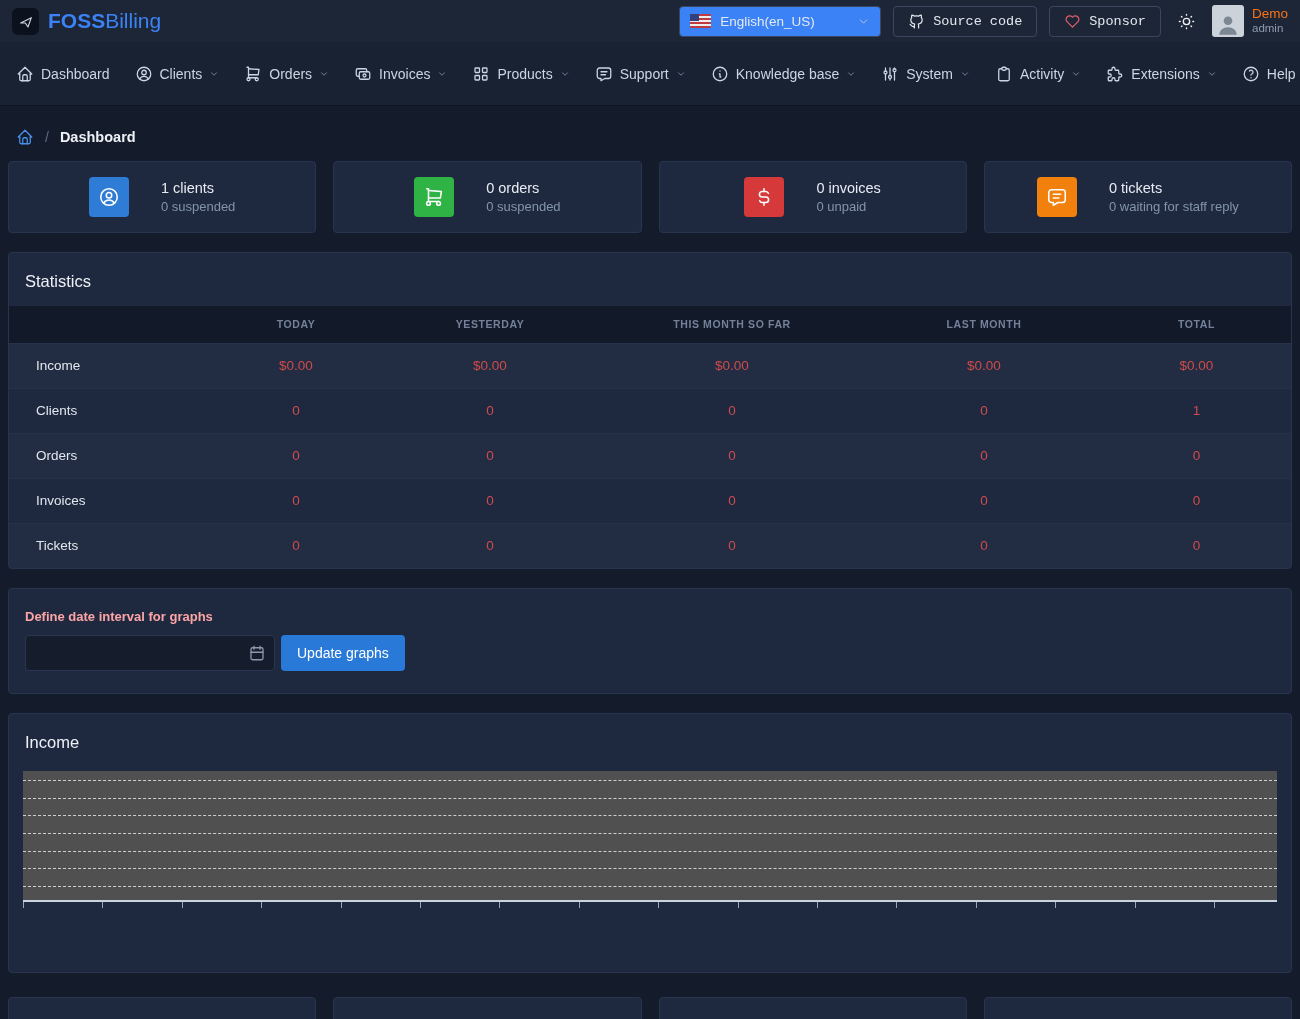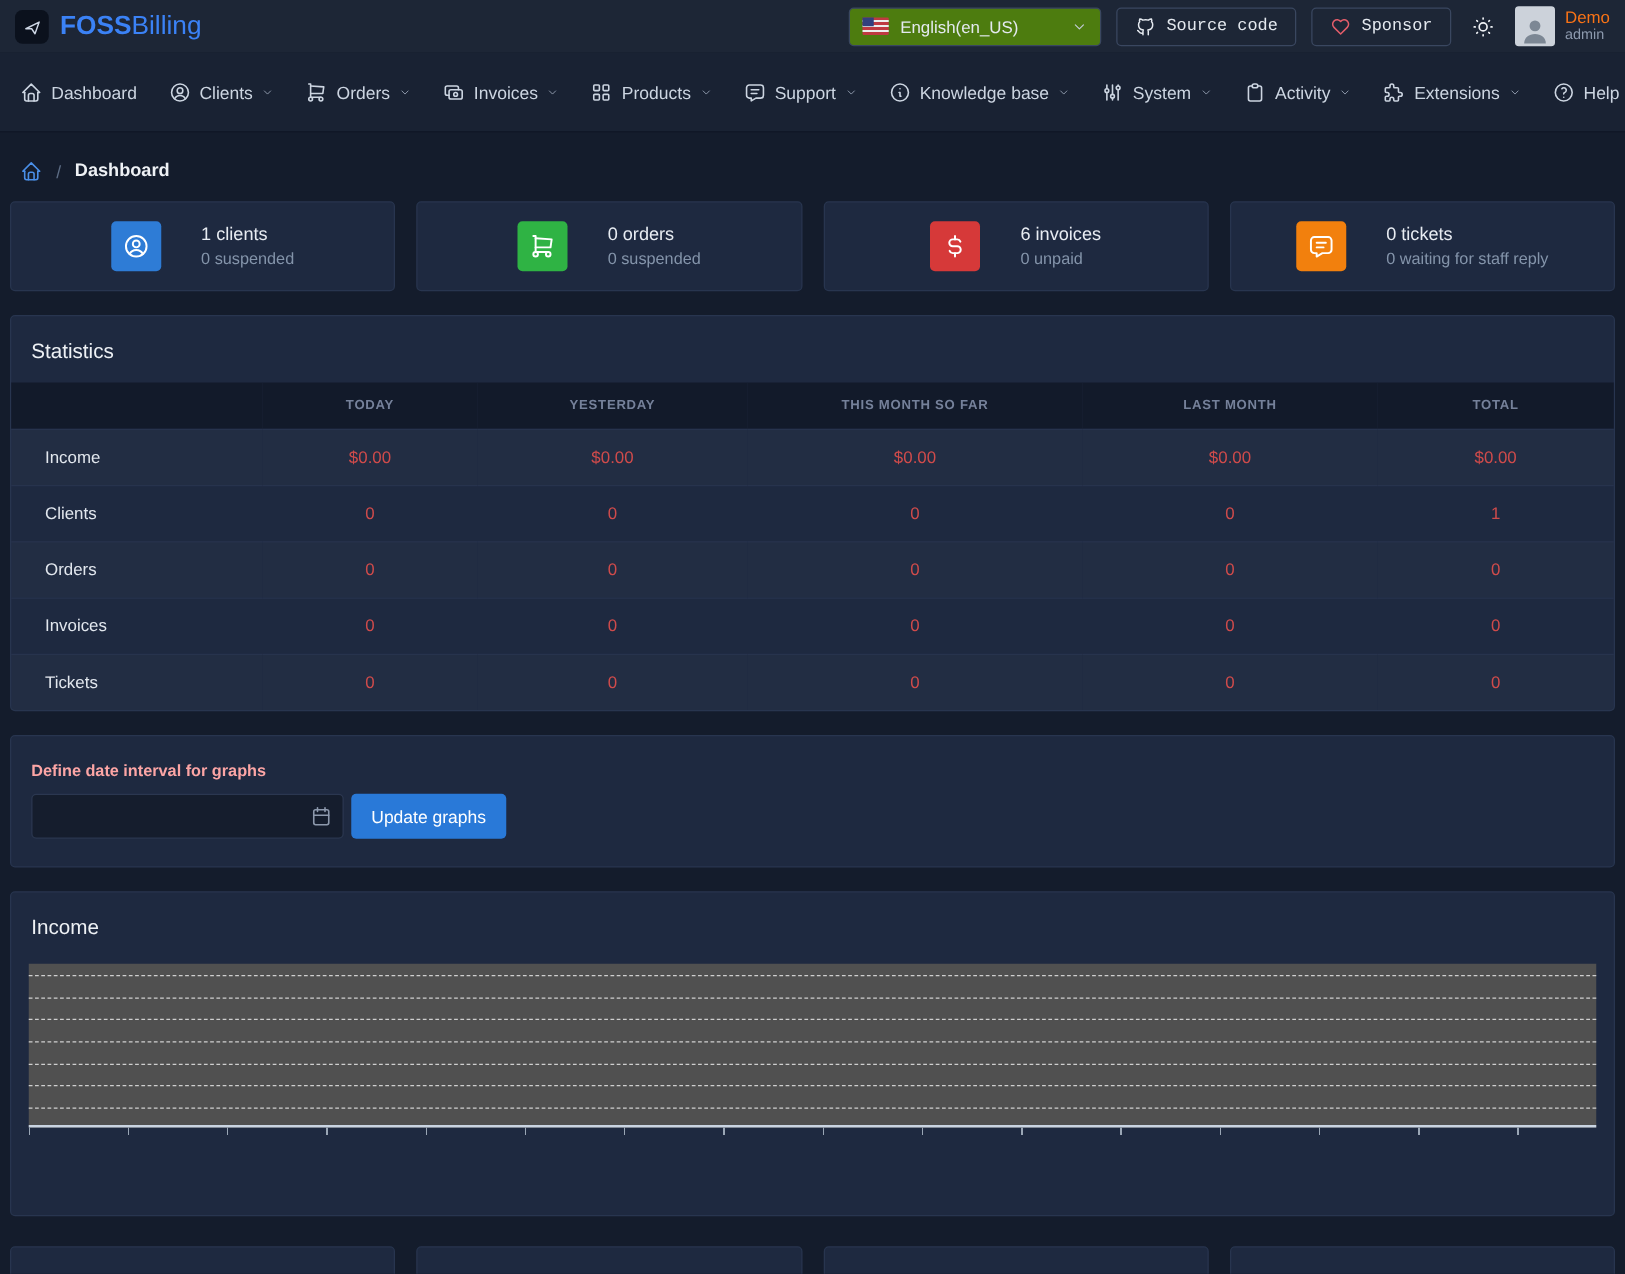--- a/index.html
+++ b/index.html
@@ -22,21 +22,21 @@
   .brand { display: flex; align-items: center; gap: 9px; font-size: 21px; color: #3b82f6; }
   .brand-logo {
     width: 27px; height: 27px; background: #0b111d; border-radius: 6px;
     display: flex; align-items: center; justify-content: center; color: #cfd8e6;
   }
   .brand-bold { font-weight: 700; }
   .brand-light { font-weight: 400; }
 
   .topbar-right { display: flex; align-items: center; gap: 12px; }
   .lang-select {
-    width: 202px; height: 31px; background: #4d7c0f;
+    width: 202px; height: 31px; background: #3b82f6;
     border: 1px solid #3a4760; border-radius: 4px;
     display: flex; align-items: center; gap: 9px; padding: 0 10px;
     font-size: 13.5px; color: #e4e9ef; cursor: pointer;
   }
   .flag { width: 21px; height: 14px; border-radius: 1px; position: relative; flex: none;
     background: repeating-linear-gradient(180deg, #bf3a41 0 2px, #ededed 2px 4px); }
   .flag::after { content: ""; position: absolute; left: 0; top: 0; width: 9px; height: 7px; background: #32407e; }
   .lang-chevron { margin-left: auto; color: #c3ccd8; }
 
   .top-btn {
@@ -392,21 +392,21 @@
       </span>
     </div>
     <div class="scard">
       <span class="scard-icon bg-red">
         <svg width="22" height="22" viewBox="0 0 24 24">
             <path class="ic" d="M16.7 8a3 3 0 0 0 -2.7 -2h-4a3 3 0 0 0 0 6h4a3 3 0 0 1 0 6h-4a3 3 0 0 1 -2.7 -2"></path>
             <path class="ic" d="M12 3v3m0 12v3"></path>
           </svg>
       </span>
       <span>
-        <div class="scard-title">6 invoices</div>
+        <div class="scard-title">0 invoices</div>
         <div class="scard-sub">0 unpaid</div>
       </span>
     </div>
     <div class="scard">
       <span class="scard-icon bg-orange">
         <svg width="22" height="22" viewBox="0 0 24 24">
             <path class="ic" d="M8 9h8"></path>
             <path class="ic" d="M8 13h6"></path>
             <path class="ic" d="M18 4a3 3 0 0 1 3 3v8a3 3 0 0 1 -3 3h-5l-5 3v-3h-2a3 3 0 0 1 -3 -3v-8a3 3 0 0 1 3 -3h12z"></path>
           </svg>

